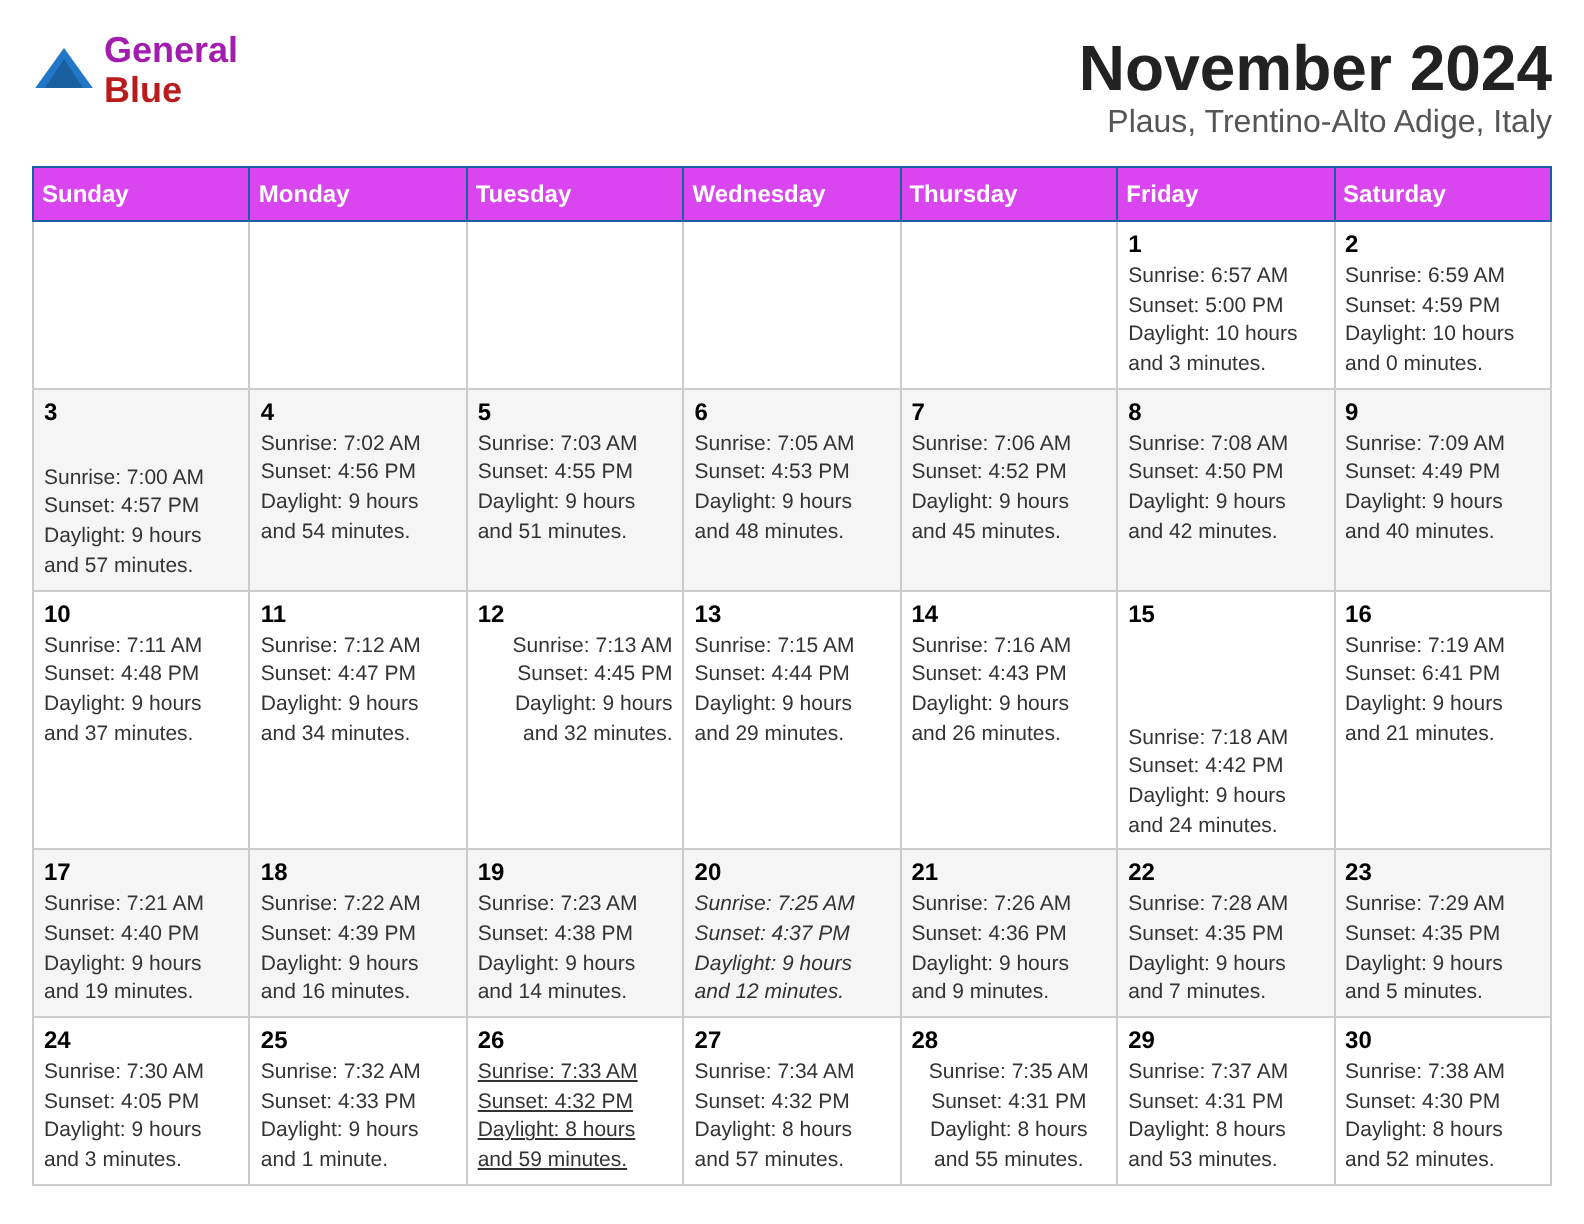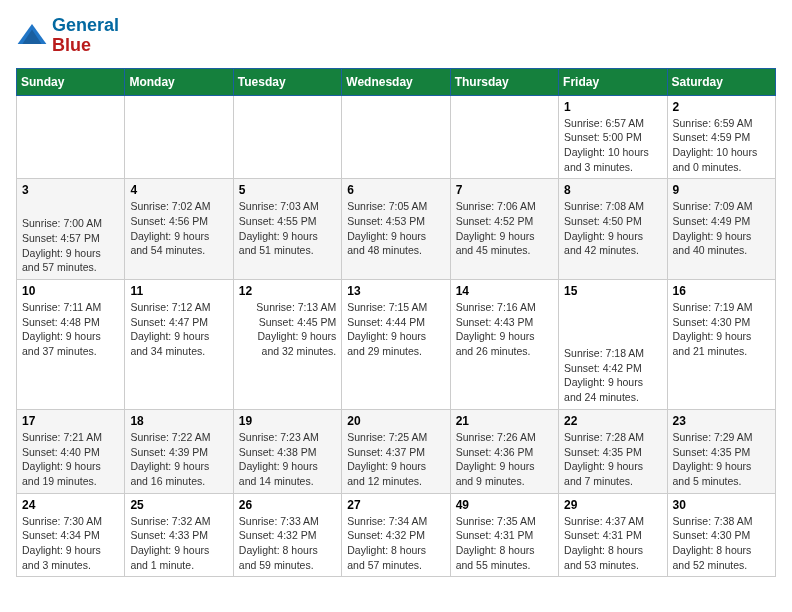--- a/index.html
+++ b/index.html
@@ -19,21 +19,21 @@
     .logo {
       display: flex;
       align-items: center;
       gap: 4px;
     }
     .logo-text {
       font-size: 18px;
       font-weight: bold;
       line-height: 1.1;
     }
-    .logo-text span.general { color: #0369a1; }
+    .logo-text span.general { color: #a21caf; }
     .logo-text span.blue { color: #b91c1c; }
     .logo-icon {
       width: 32px;
       height: 32px;
     }
     .title-area {
       text-align: right;
     }
     .month-title {
       font-size: 32px;
@@ -43,21 +43,21 @@
     .location-title {
       font-size: 16px;
       color: #555;
     }
     .calendar {
       width: 100%;
       border-collapse: collapse;
       font-size: 11px;
     }
     .calendar thead th {
-      background: #15803d;
+      background: #d946ef;
       color: #fff;
       padding: 6px 4px;
       text-align: left;
       font-size: 12px;
       font-weight: bold;
       border: 1px solid #1a5fa0;
     }
     .calendar tbody td {
       border: 1px solid #ccc;
       vertical-align: top;
@@ -90,20 +90,24 @@
   <div class="logo">
     <svg class="logo-icon" viewBox="0 0 40 40">
       <polygon points="20,5 38,30 2,30" fill="#2176c7"></polygon>
       <polygon points="20,12 32,30 8,30" fill="#1a5fa0"></polygon>
     </svg>
     <div class="logo-text">
       <span class="general">General</span><br>
       <span class="blue">Blue</span>
     </div>
   </div>
+  <div class="title-area">
+    <div class="month-title">November 2024</div>
+    <div class="location-title">Plaus, Trentino-Alto Adige, Italy</div>
+  </div>
 </div>
 
 <table class="calendar">
   <thead>
     <tr>
     <th>Sunday</th>
         <th>Monday</th>
         <th>Tuesday</th>
         <th>Wednesday</th>
         <th>Thursday</th>
@@ -208,21 +212,21 @@
         </td>
         <td>
           <div class="day-number">15</div>
           <div class="day-info" style="white-space: pre-line; margin-top: 48px;">Sunrise: 7:18 AM
 Sunset: 4:42 PM
 Daylight: 9 hours and 24 minutes.</div>
         </td>
         <td>
           <div class="day-number">16</div>
           <div class="day-info" style="white-space: pre-line;">Sunrise: 7:19 AM
-Sunset: 4:30 PM
+Sunset: 6:41 PM
 Daylight: 9 hours and 21 minutes.</div>
         </td>
       </tr>
       <tr>
         <td>
           <div class="day-number">17</div>
           <div class="day-info" style="white-space: pre-line;">Sunrise: 7:21 AM
 Sunset: 4:40 PM
 Daylight: 9 hours and 19 minutes.</div>
         </td>
@@ -233,21 +237,21 @@
 Daylight: 9 hours and 16 minutes.</div>
         </td>
         <td>
           <div class="day-number">19</div>
           <div class="day-info" style="white-space: pre-line;">Sunrise: 7:23 AM
 Sunset: 4:38 PM
 Daylight: 9 hours and 14 minutes.</div>
         </td>
         <td>
           <div class="day-number">20</div>
-          <div class="day-info" style="white-space: pre-line;">Sunrise: 7:25 AM
+          <div class="day-info" style="white-space: pre-line; font-style: italic;">Sunrise: 7:25 AM
 Sunset: 4:37 PM
 Daylight: 9 hours and 12 minutes.</div>
         </td>
         <td>
           <div class="day-number">21</div>
           <div class="day-info" style="white-space: pre-line;">Sunrise: 7:26 AM
 Sunset: 4:36 PM
 Daylight: 9 hours and 9 minutes.</div>
         </td>
         <td>
@@ -260,50 +264,50 @@
           <div class="day-number">23</div>
           <div class="day-info" style="white-space: pre-line;">Sunrise: 7:29 AM
 Sunset: 4:35 PM
 Daylight: 9 hours and 5 minutes.</div>
         </td>
       </tr>
       <tr>
         <td>
           <div class="day-number">24</div>
           <div class="day-info" style="white-space: pre-line;">Sunrise: 7:30 AM
-Sunset: 4:34 PM
+Sunset: 4:05 PM
 Daylight: 9 hours and 3 minutes.</div>
         </td>
         <td>
           <div class="day-number">25</div>
           <div class="day-info" style="white-space: pre-line;">Sunrise: 7:32 AM
 Sunset: 4:33 PM
 Daylight: 9 hours and 1 minute.</div>
         </td>
         <td>
           <div class="day-number">26</div>
-          <div class="day-info" style="white-space: pre-line;">Sunrise: 7:33 AM
+          <div class="day-info" style="white-space: pre-line; text-decoration: underline;">Sunrise: 7:33 AM
 Sunset: 4:32 PM
 Daylight: 8 hours and 59 minutes.</div>
         </td>
         <td>
           <div class="day-number">27</div>
           <div class="day-info" style="white-space: pre-line;">Sunrise: 7:34 AM
 Sunset: 4:32 PM
 Daylight: 8 hours and 57 minutes.</div>
         </td>
         <td>
-          <div class="day-number">49</div>
-          <div class="day-info" style="white-space: pre-line;">Sunrise: 7:35 AM
+          <div class="day-number">28</div>
+          <div class="day-info" style="white-space: pre-line; text-align: center;">Sunrise: 7:35 AM
 Sunset: 4:31 PM
 Daylight: 8 hours and 55 minutes.</div>
         </td>
         <td>
           <div class="day-number">29</div>
-          <div class="day-info" style="white-space: pre-line;">Sunrise: 4:37 AM
+          <div class="day-info" style="white-space: pre-line;">Sunrise: 7:37 AM
 Sunset: 4:31 PM
 Daylight: 8 hours and 53 minutes.</div>
         </td>
         <td>
           <div class="day-number">30</div>
           <div class="day-info" style="white-space: pre-line;">Sunrise: 7:38 AM
 Sunset: 4:30 PM
 Daylight: 8 hours and 52 minutes.</div>
         </td>
       </tr>

